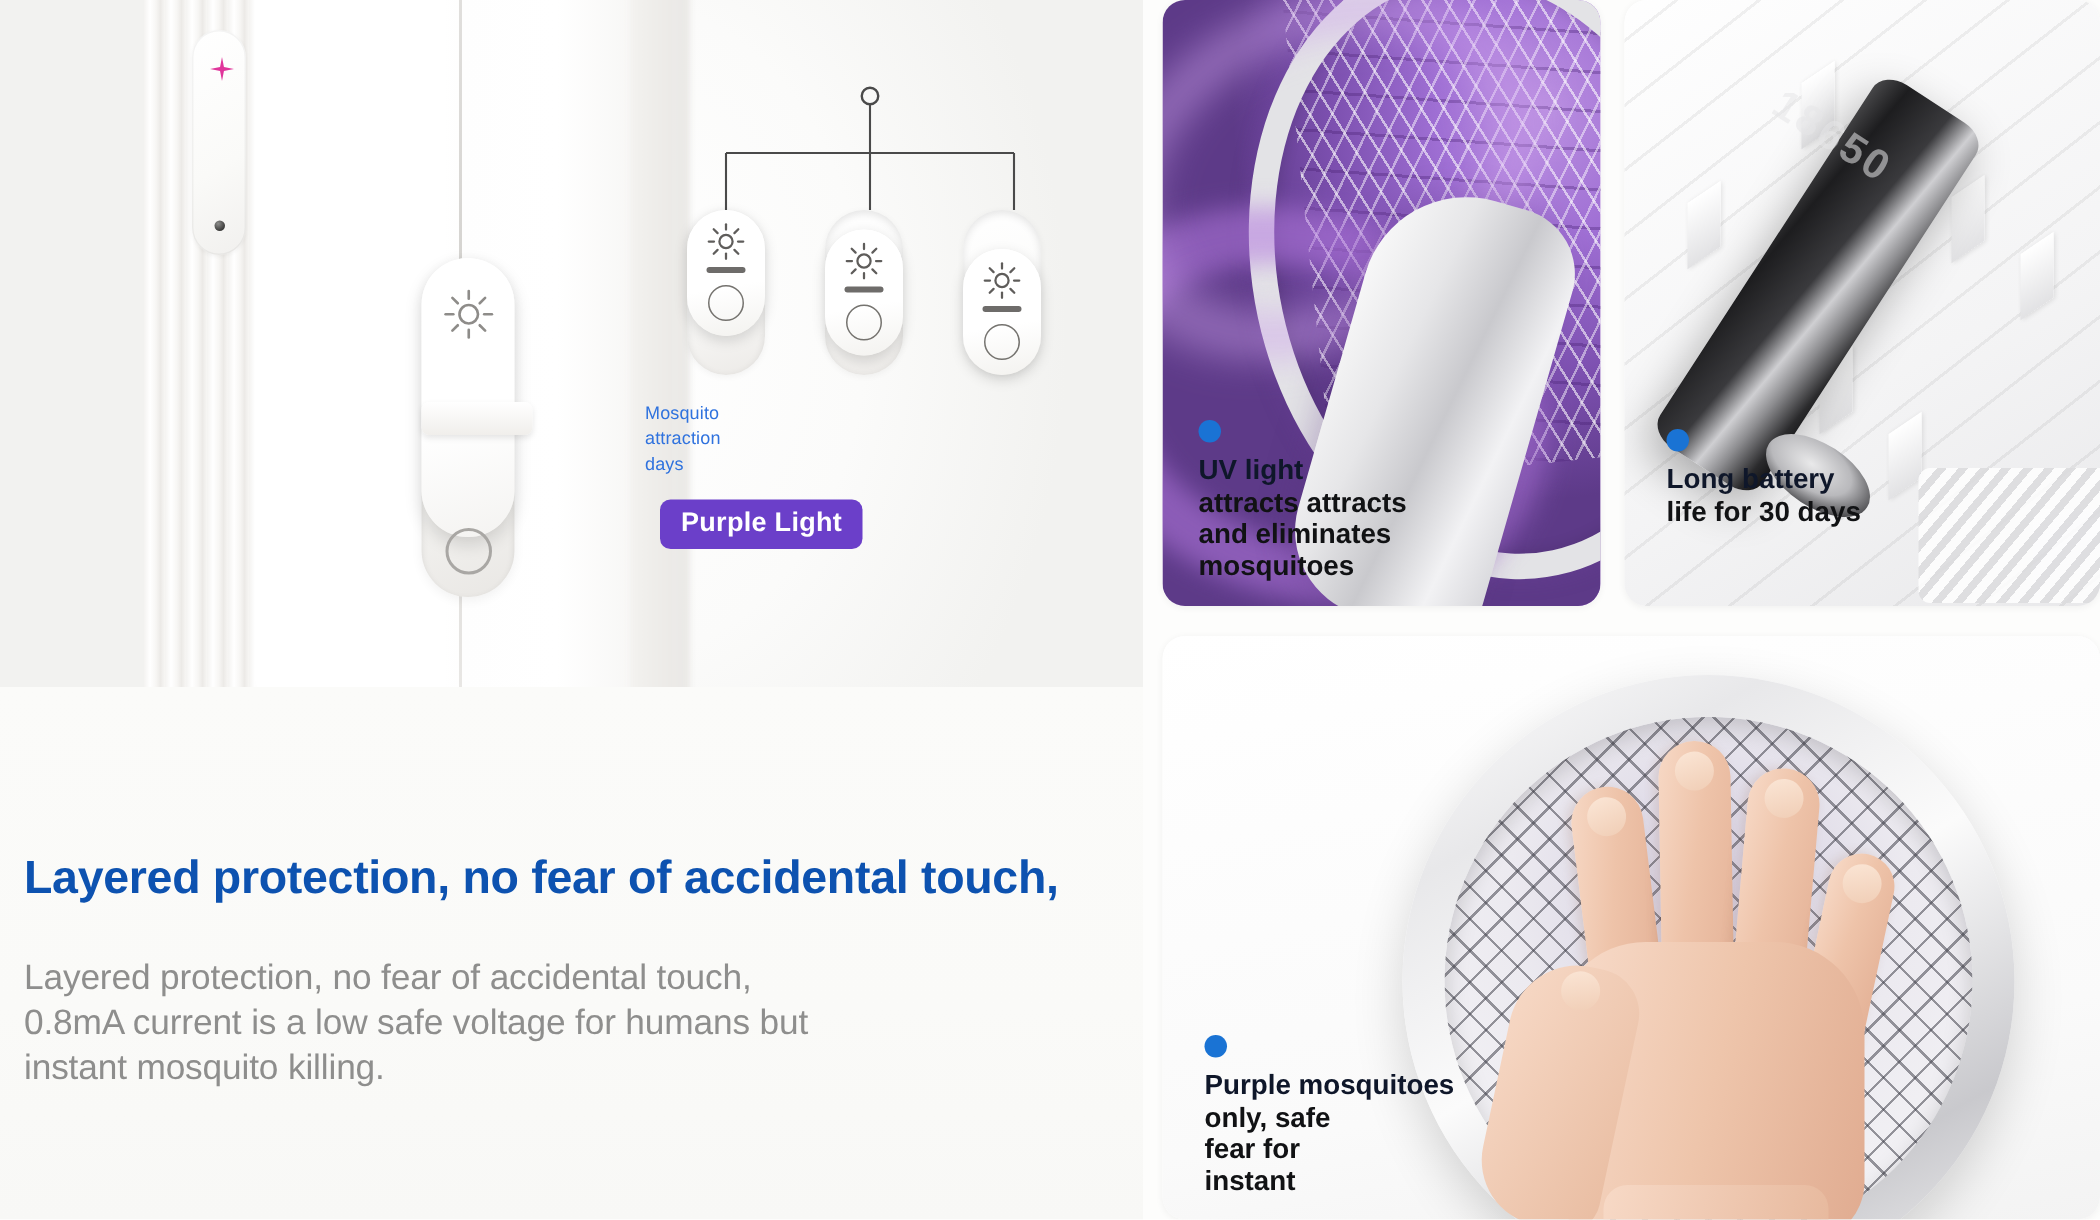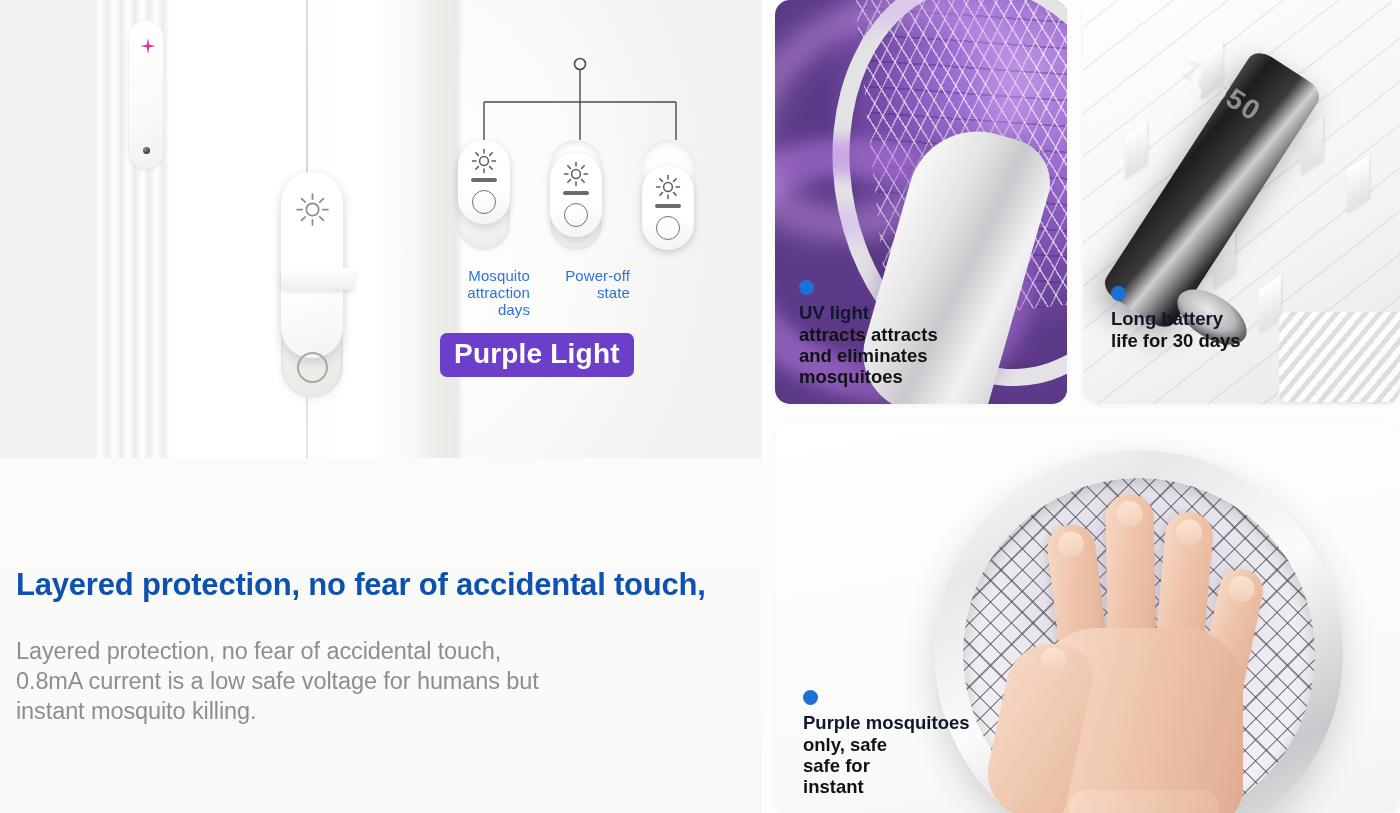--- a/index.html
+++ b/index.html
@@ -117,28 +117,28 @@
   .sw2 { left:120px; top:0; }
   .sw2 .sw-knob { left:0; top:13px; }
   .sw3 { left:212px; top:0; }
   .sw3 .sw-knob { left:0; top:26px; }
 
   .sw-labels {
     position:absolute; left:0; top:212px; width:300px;
     display:flex; gap:0;
   }
   .sw-label {
-    width:100px; text-align:right;
-    color:#2f72de; font-size:15px; line-height:17px;
+    width:100px; text-align:left;
+    color:#2f72de; font-size:12px; line-height:17px;
     letter-spacing:.1px;
   }
   .purple-badge {
     position:absolute; left:10px; top:278px;
     background:#6b3fc9; color:#ffffff;
-    font-size:28px; font-weight:bold; letter-spacing:.2px;
+    font-size:18px; font-weight:bold; letter-spacing:.2px;
     padding:5px 14px 7px; border-radius:7px;
     display:inline-block; white-space:nowrap;
   }
 
   
   #text-block {
     position:absolute; left:0; top:458px; width:762px; height:355px;
     background: linear-gradient(180deg,#fbfbf9 0%,#fafaf8 60%,#f8f8f6 100%);
     padding: 108px 20px 0 16px;
   }
@@ -422,25 +422,20 @@
           </div>
 
         </div>
 
         <div class="sw-labels">
           <div class="sw-label">
             <div>Mosquito</div>
             <div>attraction</div>
             <div>days</div>
           </div>
-          <div class="sw-label">
-            <div>Power-off</div>
-            <div>state</div>
-            <div></div>
-          </div>
         </div>
 
         <span class="purple-badge">Purple Light</span>
       </div>
     </div>
 
     <div id="text-block">
       <div id="headline">Layered protection, no fear of accidental touch,</div>
       <div id="body-copy">
         <p>Layered protection, no fear of accidental touch,</p>
@@ -514,18 +509,18 @@
         <div class="thumb">
           <div class="nail" style="top:4px;"></div>
         </div>
         <div class="wrist"></div>
       </div>
     </div>
     <div class="caption" id="cap-safe">
       <div class="bullet-dot"></div>
       <div class="cap-line1">Purple mosquitoes</div>
       <div class="cap-rest">only, safe</div>
-      <div class="cap-rest">safe for</div>
+      <div class="cap-rest">fear for</div>
       <div class="cap-rest">instant</div>
     </div>
   </div>
 
 </div>
 
 </body></html>

